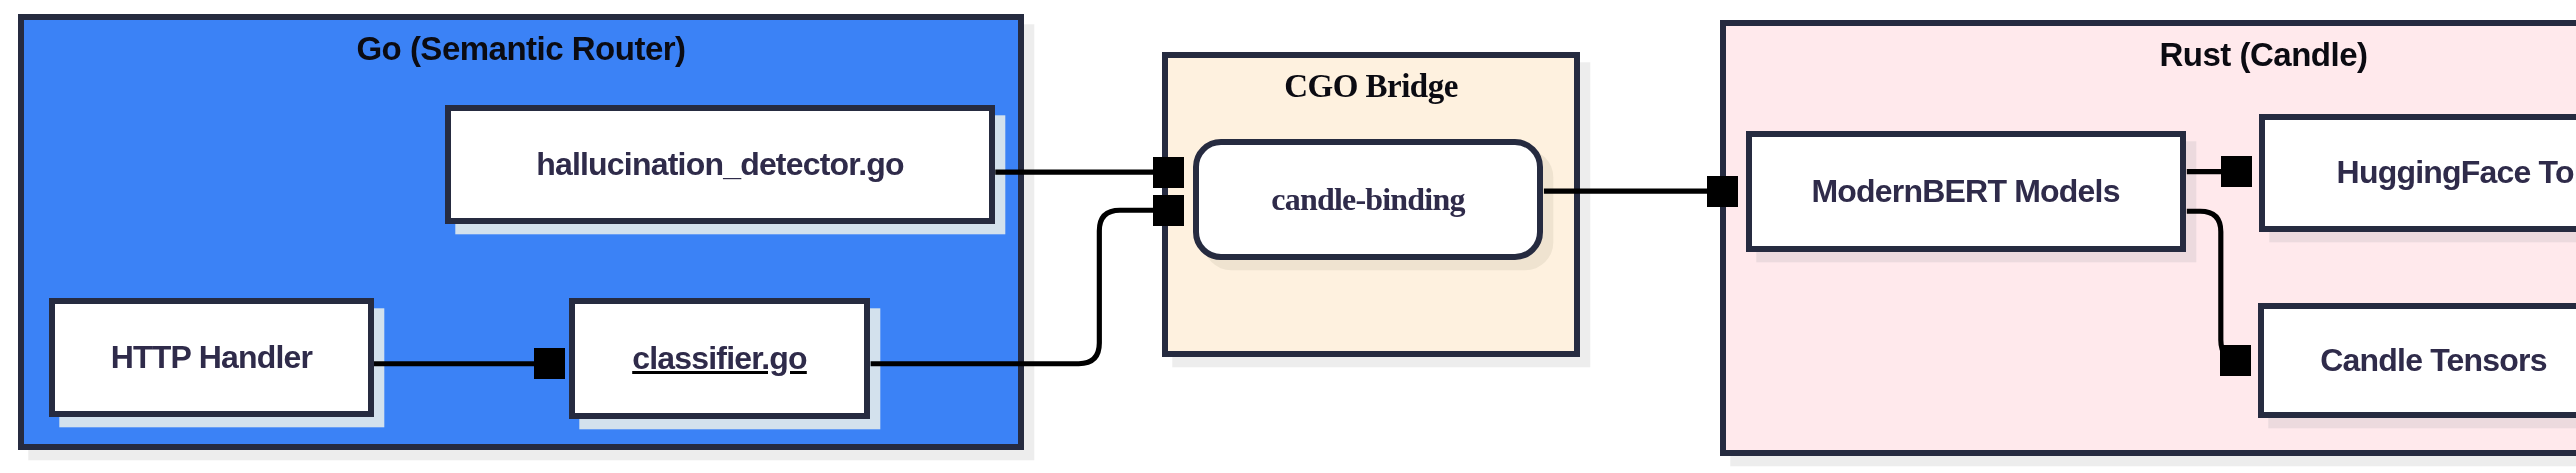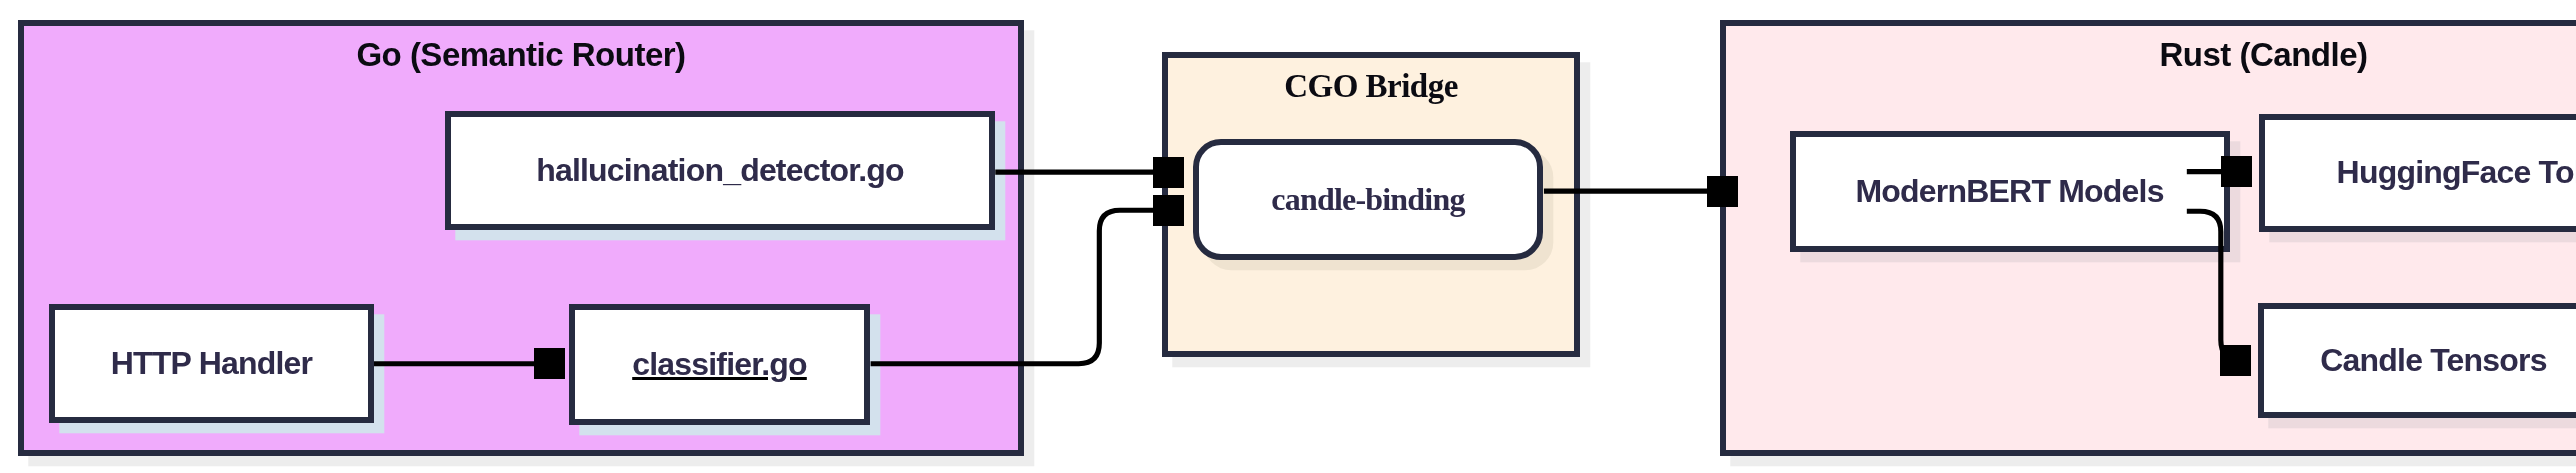--- a/index.html
+++ b/index.html
@@ -13,21 +13,21 @@
   }
 
   
   .container {
     position: absolute;
     box-sizing: border-box;
     border: 6.2px solid #262b40;
     z-index: 1;
     box-shadow: 10.3px 10.3px 0 0 #ededed;
   }
-  .container.go   { left: 18px;   top: 20px; width: 1006px; height: 436px; background: #f0abfc; }
+  .container.go   { left: 18px;   top: 14px; width: 1006px; height: 436px; background: #3b82f6; }
   .container.cgo  { left: 1162px; top: 52px; width: 418px;  height: 305px; background: #fef1df; font-family: Liberation Serif, serif; }
   .container.rust { left: 1720px; top: 19.6px; width: 1087px; height: 436px; background: #ffe9ec; }
 
   .ctitle {
     position: absolute;
     left: 0; right: 0; top: 10.3px;
     text-align: center;
     font-size: 33px;
     font-weight: 700;
     letter-spacing: -0.5px;
@@ -54,21 +54,21 @@
   }
   .go .node   { box-shadow: 10.3px 10.3px 0 0 #d3e1ed; }
   .cgo .node  { box-shadow: 10.3px 10.3px 0 0 #efe3d0; }
   .rust .node { box-shadow: 10.3px 10.3px 0 0 #ecdade; }
 
   
   #n-hallucination  { left: 421px;  top: 85px; width: 550px; height: 119px; text-align: center; }
   #n-http           { left: 25px;   top: 278px; width: 325px;  height: 119px; }
   #n-classifier     { left: 545px; top: 278px; width: 301px;  height: 121px; text-decoration: underline; }
   #n-candle-binding { left: 25px;   top: 81px; width: 350px;  height: 121px; border-radius: 28px; }
-  #n-modernbert     { left: 19.6px;   top: 105px; width: 440px;  height: 121px; margin-left: 44px; }
+  #n-modernbert     { left: 19.6px;   top: 105px; width: 440px;  height: 121px; }
   #n-huggingface    { left: 533px; top: 88px; width: 514px;  height: 118px; }
   #n-candle-tensors { left: 532px; top: 277px; width: 351px;  height: 115px; }
 
   
   #edges {
     position: absolute;
     left: 0; top: 0;
     width: 2822px;
     height: 474px;
     z-index: 2;

